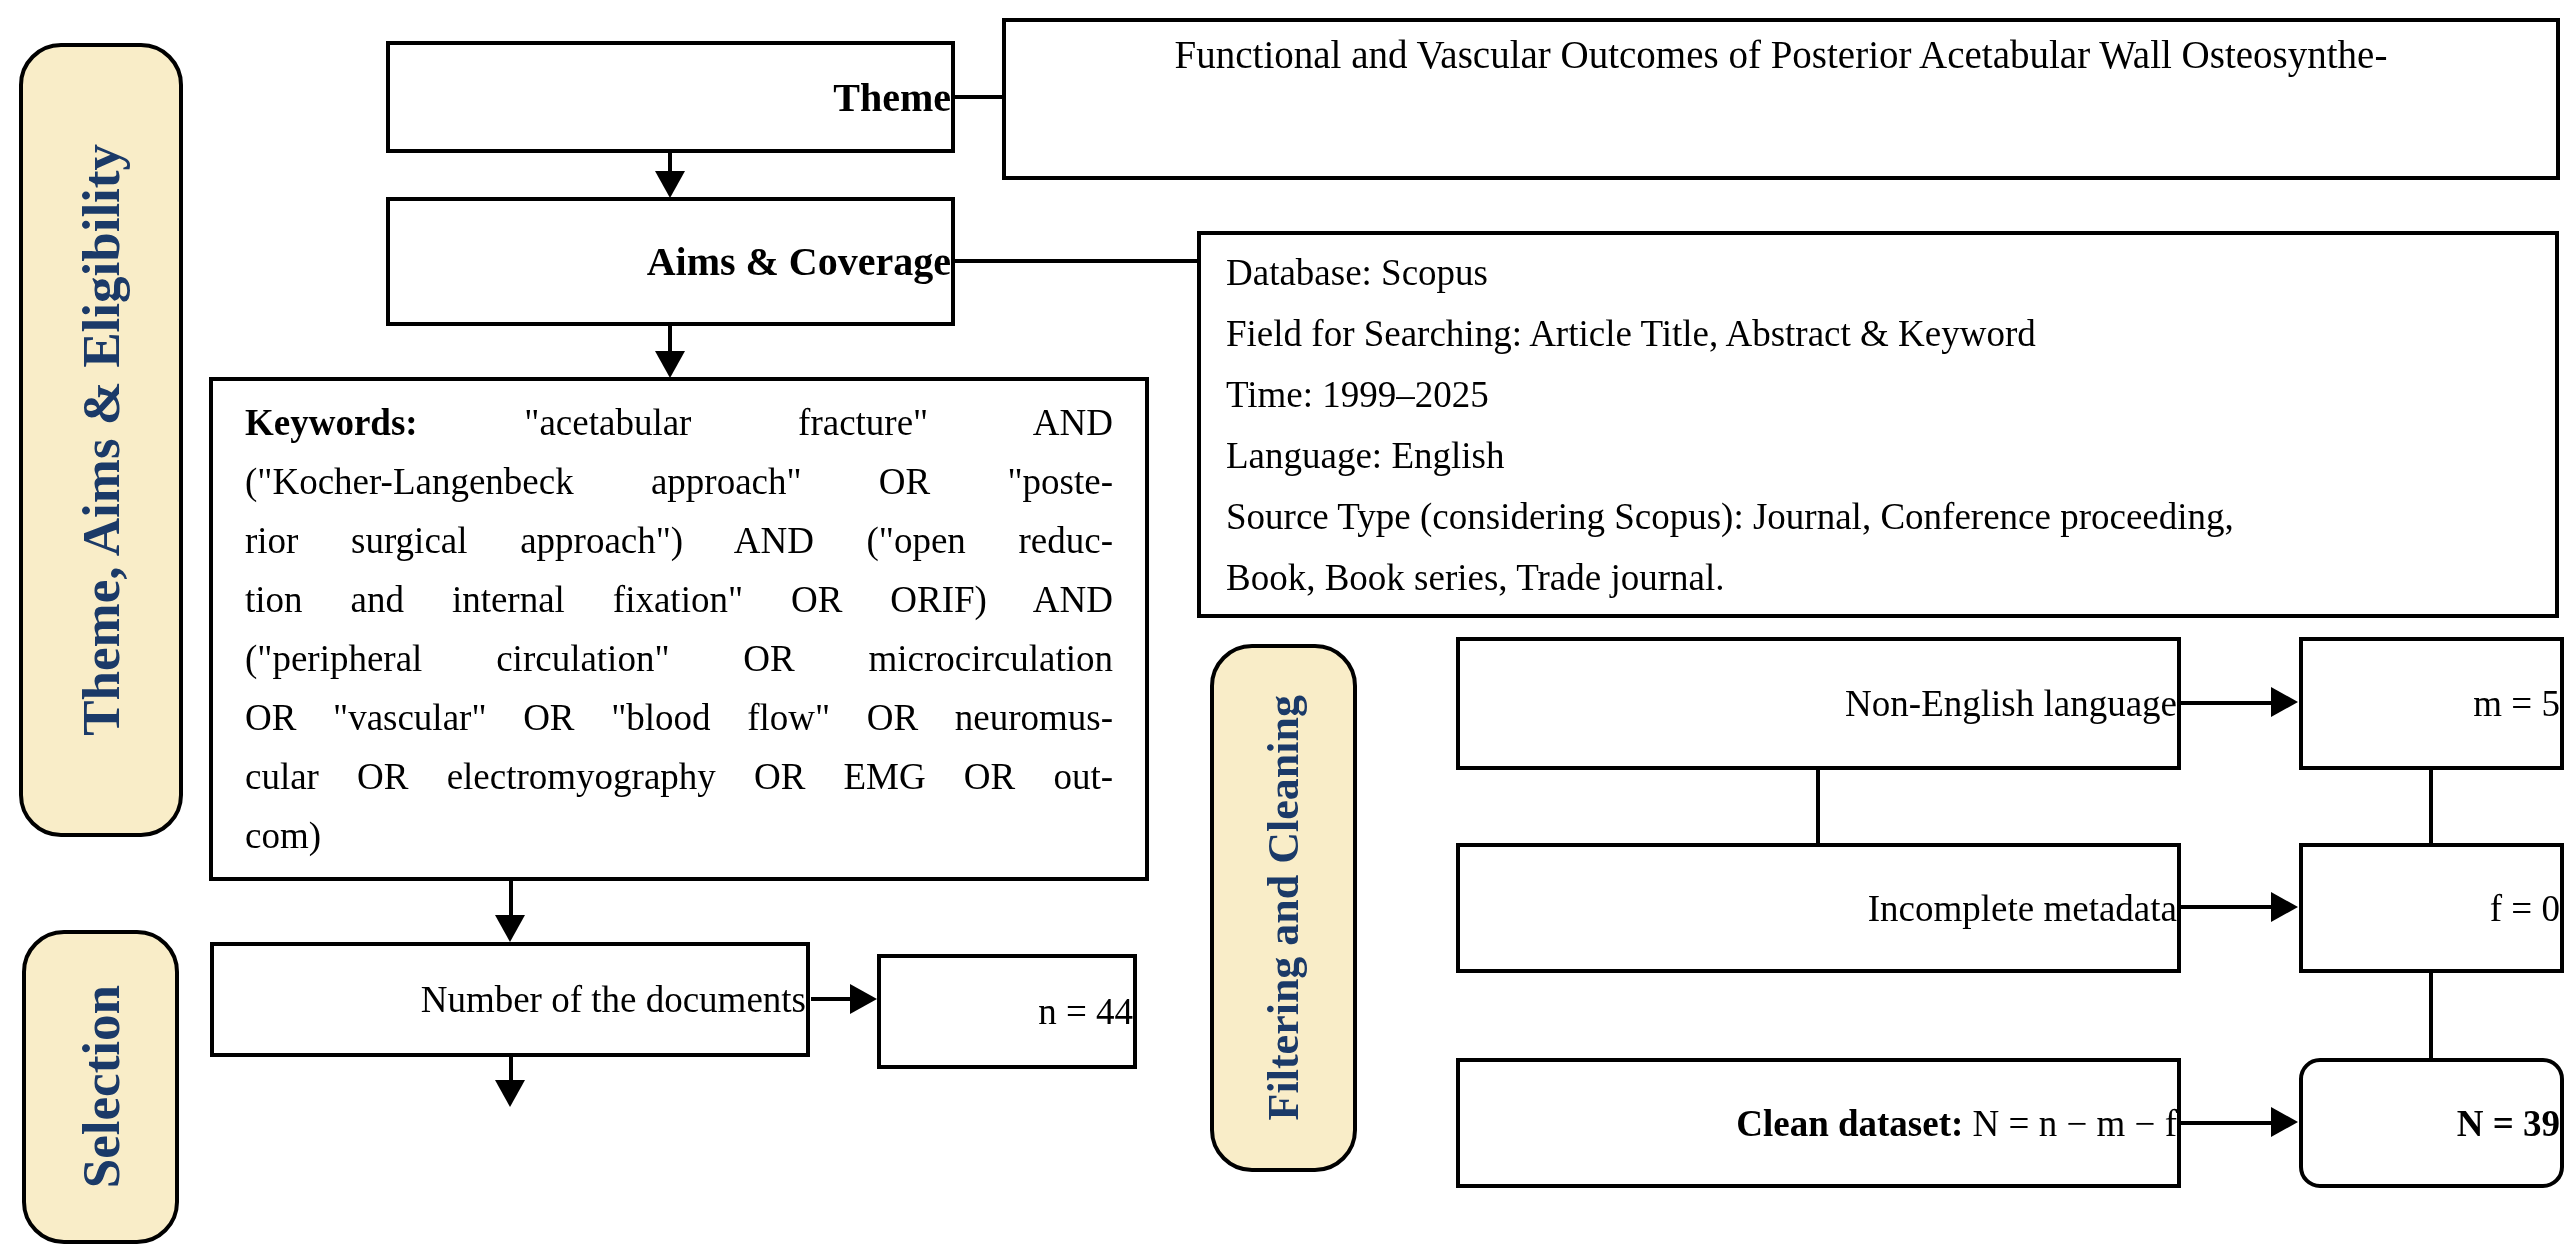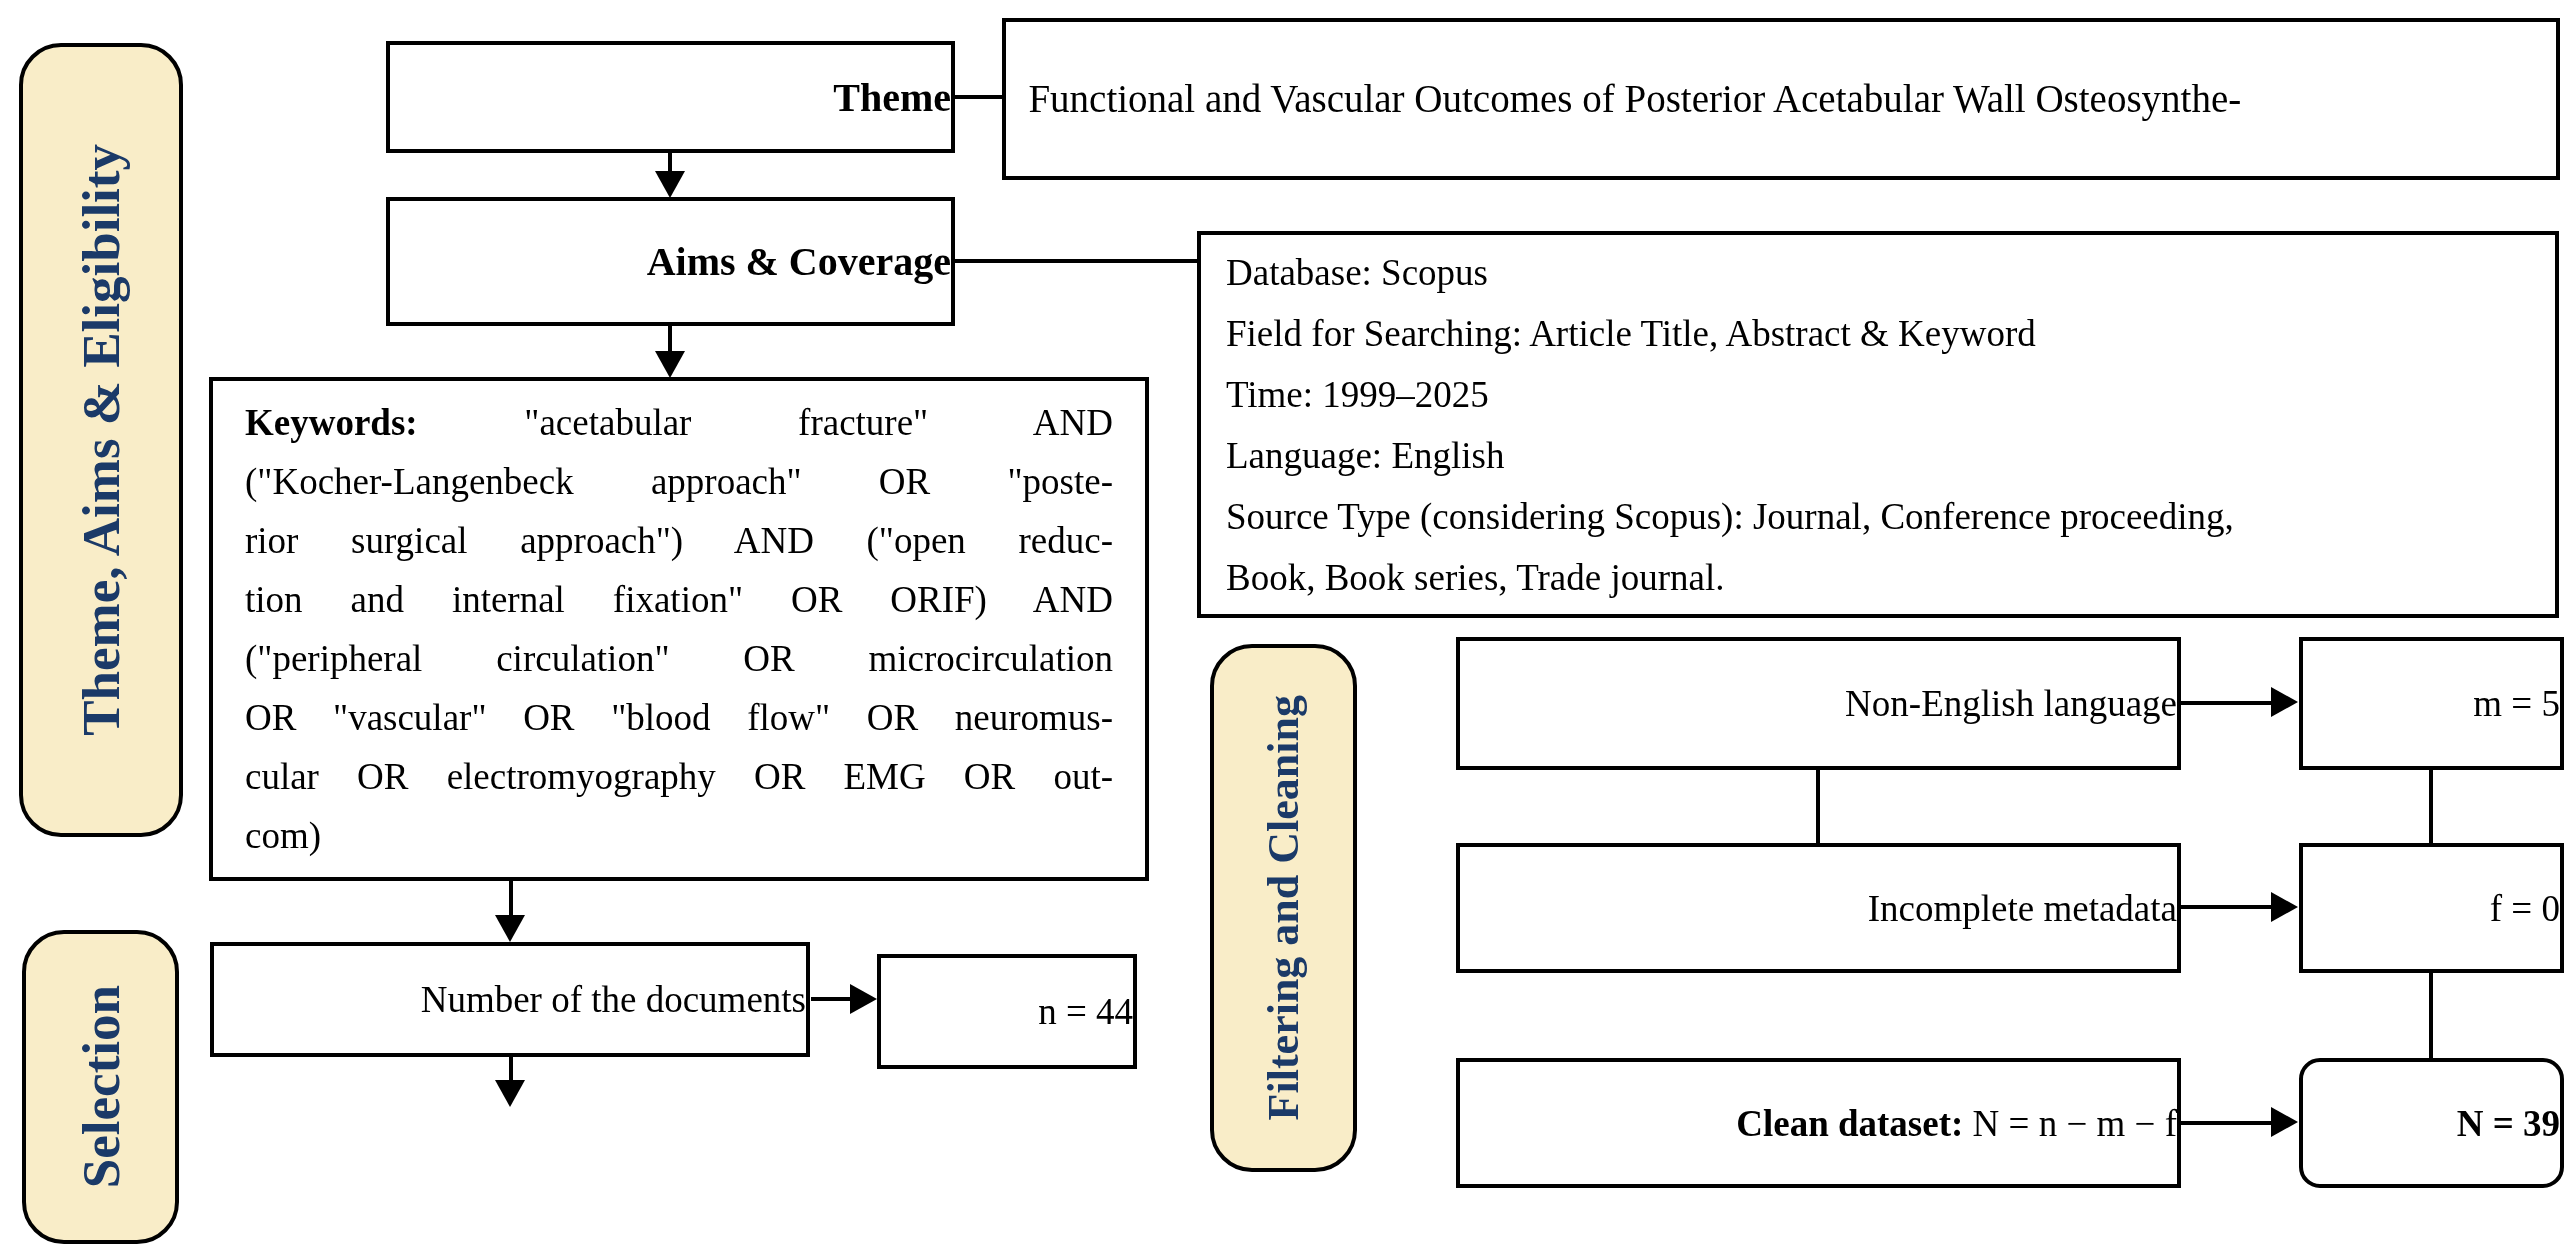--- a/index.html
+++ b/index.html
@@ -52,21 +52,21 @@
     border-left: 15.3px solid transparent;
     border-right: 15.3px solid transparent;
     border-top: 27px solid var(--line);
   }
   .arrow-right {
     position: absolute; width: 0; height: 0;
     border-top: 15.3px solid transparent;
     border-bottom: 15.3px solid transparent;
     border-left: 27px solid var(--line);
   }
-  .title-box { flex-direction: column; align-items: flex-start; padding: 0 22.4px; }
+  .title-box { flex-direction: row; align-items: flex-start; padding: 0 22.4px; }
   .title-box .line { font-size: 39px; line-height: 66px; white-space: nowrap; }
   .db-box { flex-direction: column; align-items: flex-start; padding: 0 25px; }
   .db-box .line { font-size: 37px; line-height: 61px; white-space: nowrap; }
   .kw-box { flex-direction: column; align-items: stretch; justify-content: center; padding: 0 32px; }
   .kw-line {
     font-size: 37px; line-height: 59px;
     text-align: justify; text-align-last: justify;
   }
   .kw-line-last { text-align: center; text-align-last: left; }
   .sp { white-space: pre; }

